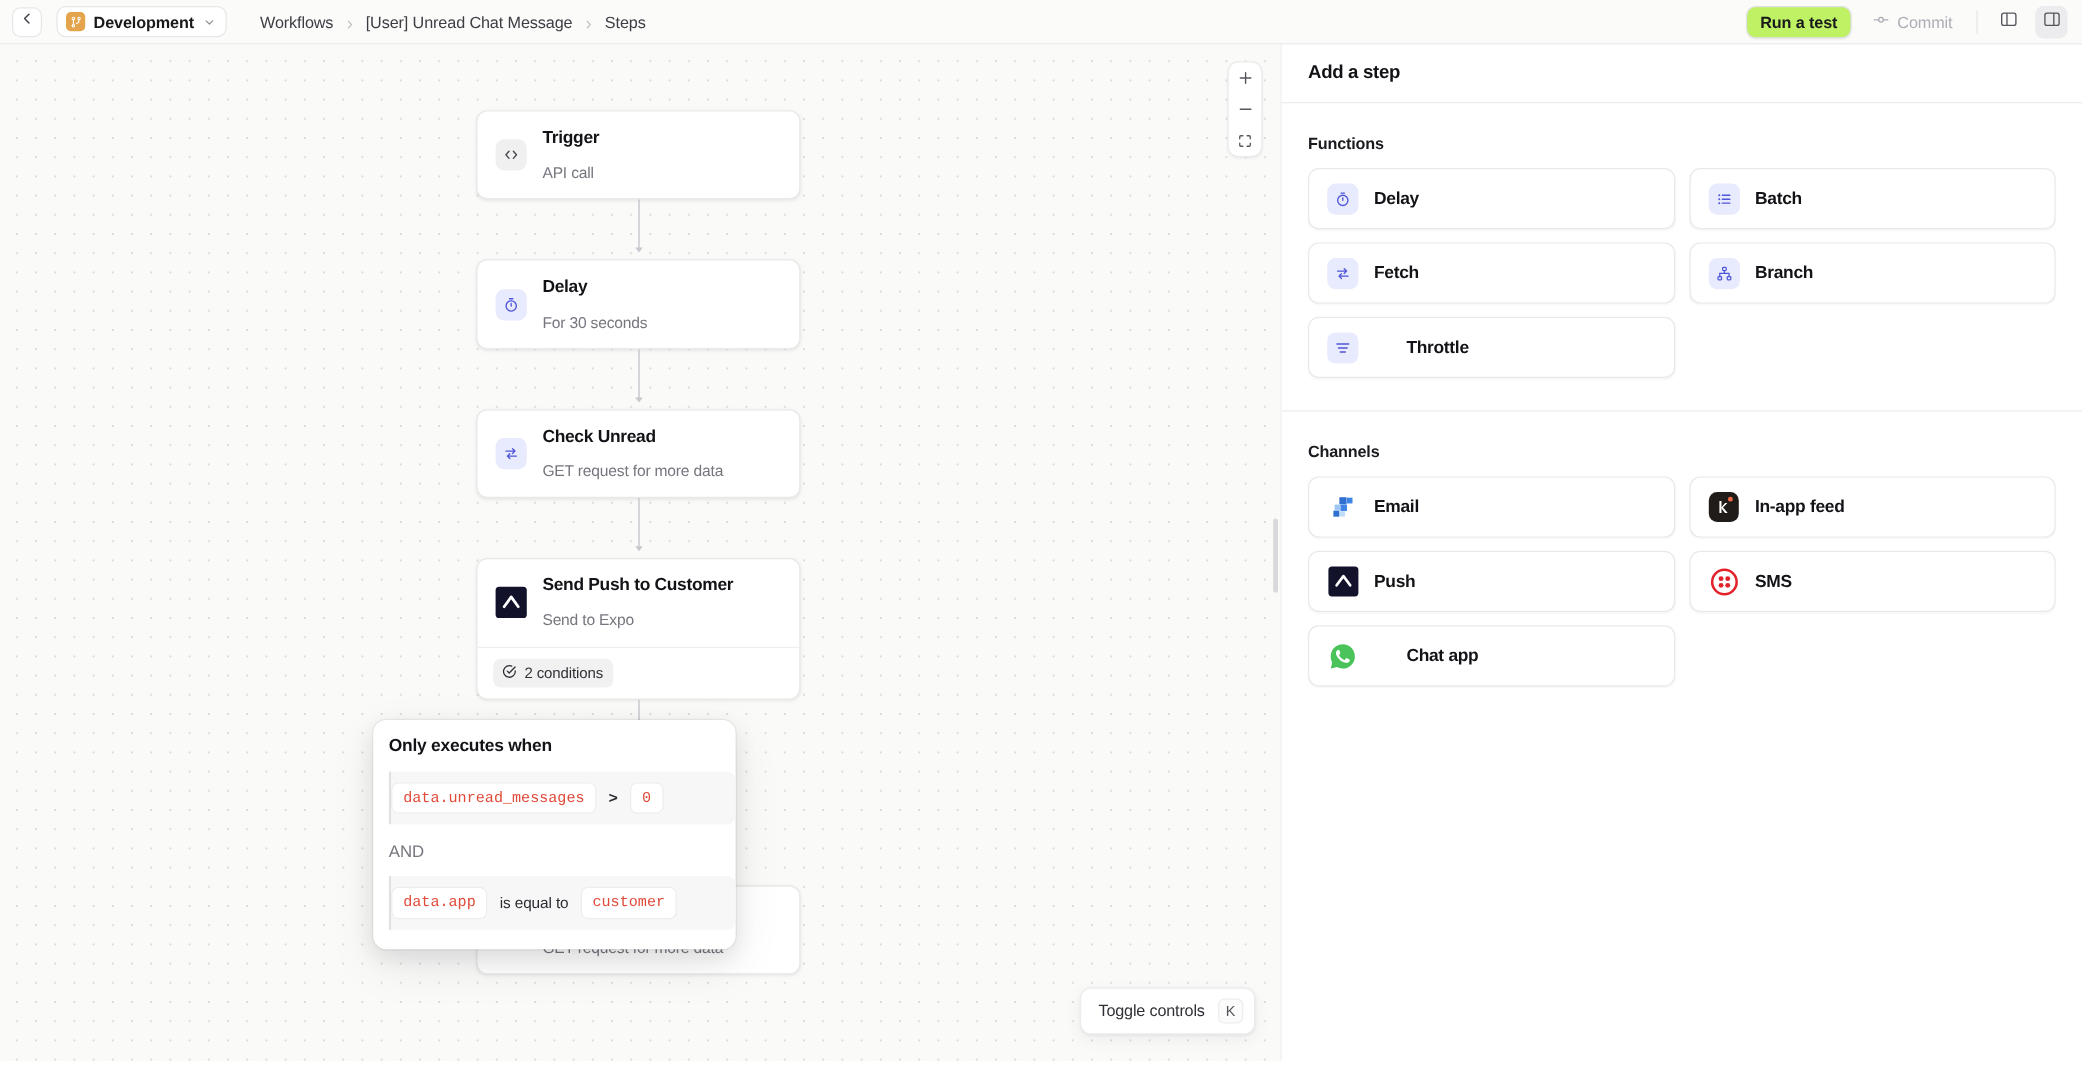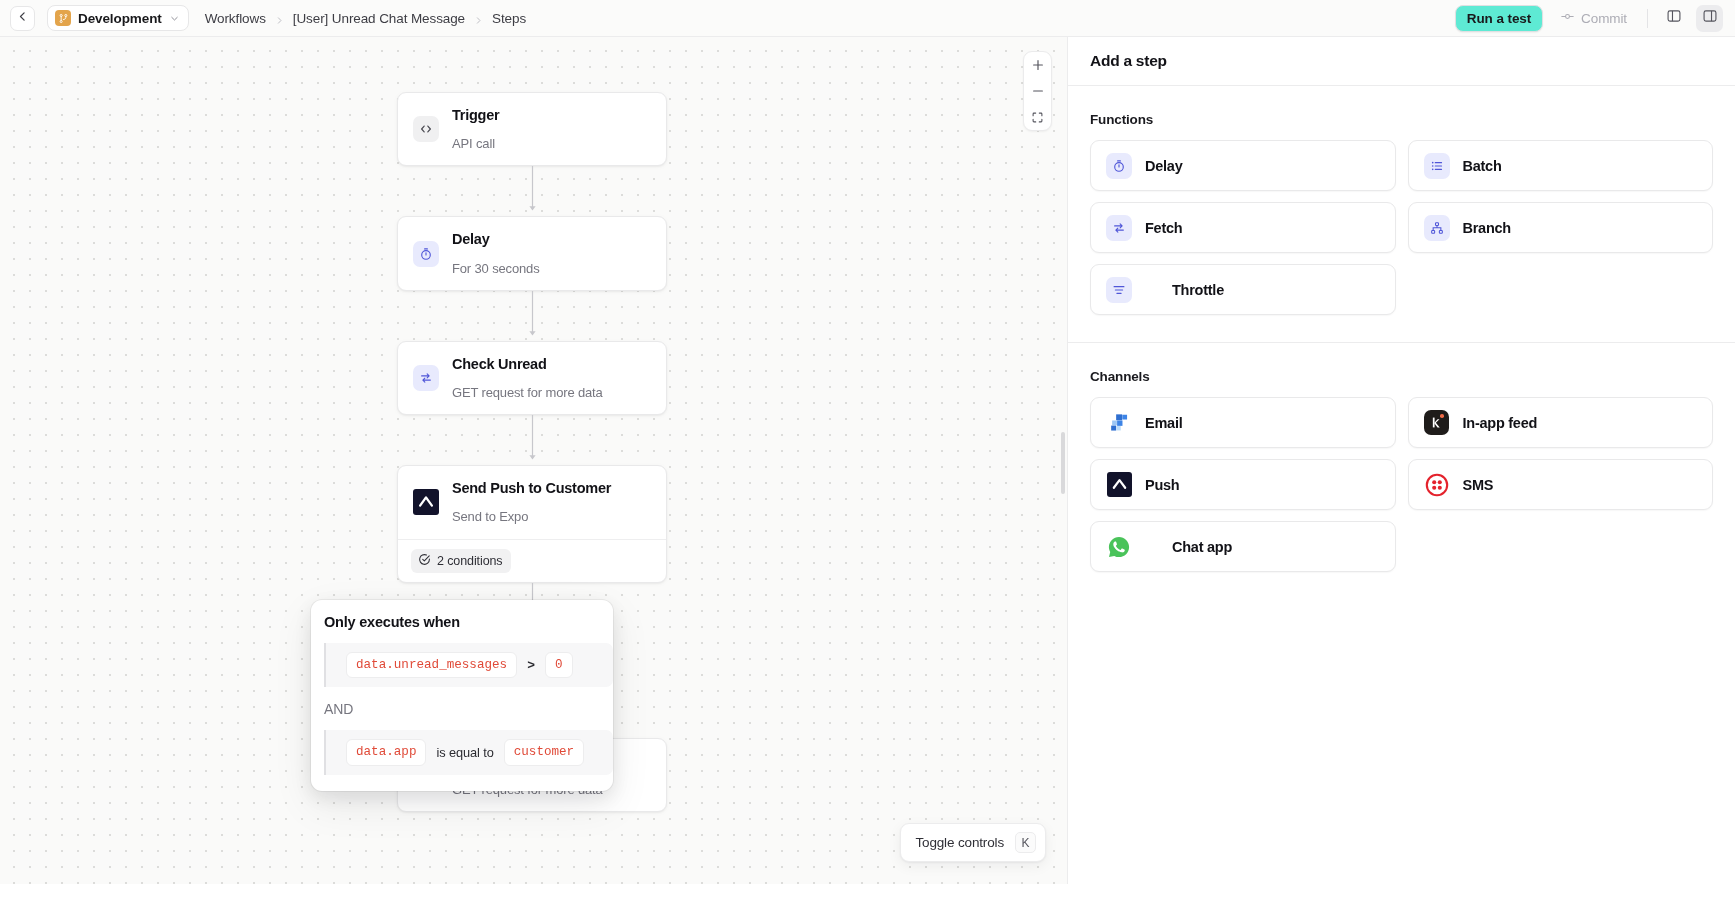--- a/index.html
+++ b/index.html
@@ -32,29 +32,29 @@
     border: 1px solid #e7e7e8; border-radius: 8px; background: #ffffff; cursor: pointer;
     flex: none;
   }
   .env-mark {
     width: 16px; height: 16px; border-radius: 4px; background: #e3a44b;
     display: flex; align-items: center; justify-content: center; flex: none;
   }
   .env-name { font-size: 13.5px; font-weight: 700; color: #19191c; letter-spacing: -0.1px; }
   .chev { color: #8b8b94; display: flex; align-items: center; }
 
-  .crumbs { display: flex; align-items: flex-end; gap: 9px; margin-left: 16px; }
+  .crumbs { display: flex; align-items: flex-end; gap: 9px; margin-left: 28px; }
   .crumb { font-size: 13.5px; color: #3d3d44; letter-spacing: -0.1px; cursor: pointer; white-space: nowrap; }
   .crumb.last { color: #3d3d44; }
   .crumb-sep { color: #b4b4bb; font-size: 11px; display: flex; align-items: center; }
 
   .topbar-right { margin-left: auto; display: flex; align-items: center; gap: 9px; }
   .btn-run {
     height: 27px; padding: 0 11px; border: 1px solid #e0e0e2; border-radius: 8px;
-    background: #5eead4; font-size: 13.5px; font-weight: 700; color: #19191c;
+    background: #bef264; font-size: 13.5px; font-weight: 700; color: #19191c;
     display: flex; align-items: center; cursor: pointer; letter-spacing: -0.1px;
     box-shadow: 0 1px 1.5px rgba(17,17,26,.05);
   }
   .btn-commit {
     height: 27px; padding: 0 8px; border-radius: 8px; background: transparent;
     font-size: 13.5px; color: #adadb5; display: flex; align-items: center; gap: 6px;
     cursor: pointer; letter-spacing: -0.1px;
   }
   .tb-divider { width: 1px; height: 19px; background: #e4e4e6; margin: 0 3px; }
   .panel-btn {
@@ -117,21 +117,21 @@
   
   .popover {
     position: absolute; left: 311px; top: 563px; width: 302px;
     background: #ffffff; border-radius: 11px;
     box-shadow: 0 0 0 1px rgba(17,17,26,.055), 0 6px 18px rgba(17,17,26,.09), 0 14px 40px rgba(17,17,26,.08);
     padding: 14px 0 16px 0; z-index: 25;
   }
   .pop-title { font-size: 14.5px; font-weight: 700; color: #121217; letter-spacing: -0.2px; padding: 0 15px 0 13px; }
   .cond-row {
     margin: 13px 0 0 13px; background: #f7f7f8; border-left: 2px solid #e0e0e3;
-    border-radius: 0 7px 7px 0; padding: 9px 20px; display: flex; align-items: center; gap: 10px;
+    border-radius: 0 7px 7px 0; padding: 9px 0; display: flex; align-items: center; gap: 10px;
   }
   .tok {
     background: #ffffff; border: 1px solid #ededee; border-radius: 6px;
     padding: 5px 9px; font-family: "Liberation Mono", monospace; font-size: 12.6px;
     color: #e04a38; white-space: nowrap; line-height: 1.15;
   }
   .op-sym { font-family: "Liberation Mono", monospace; font-size: 13px; color: #2b2b31; font-weight: 700; }
   .op-word { font-size: 12.8px; color: #2b2b31; letter-spacing: -0.1px; white-space: nowrap; }
   .and-lbl { font-size: 14px; color: #76767f; letter-spacing: -0.1px; padding: 14px 0 0 13px; }
 

